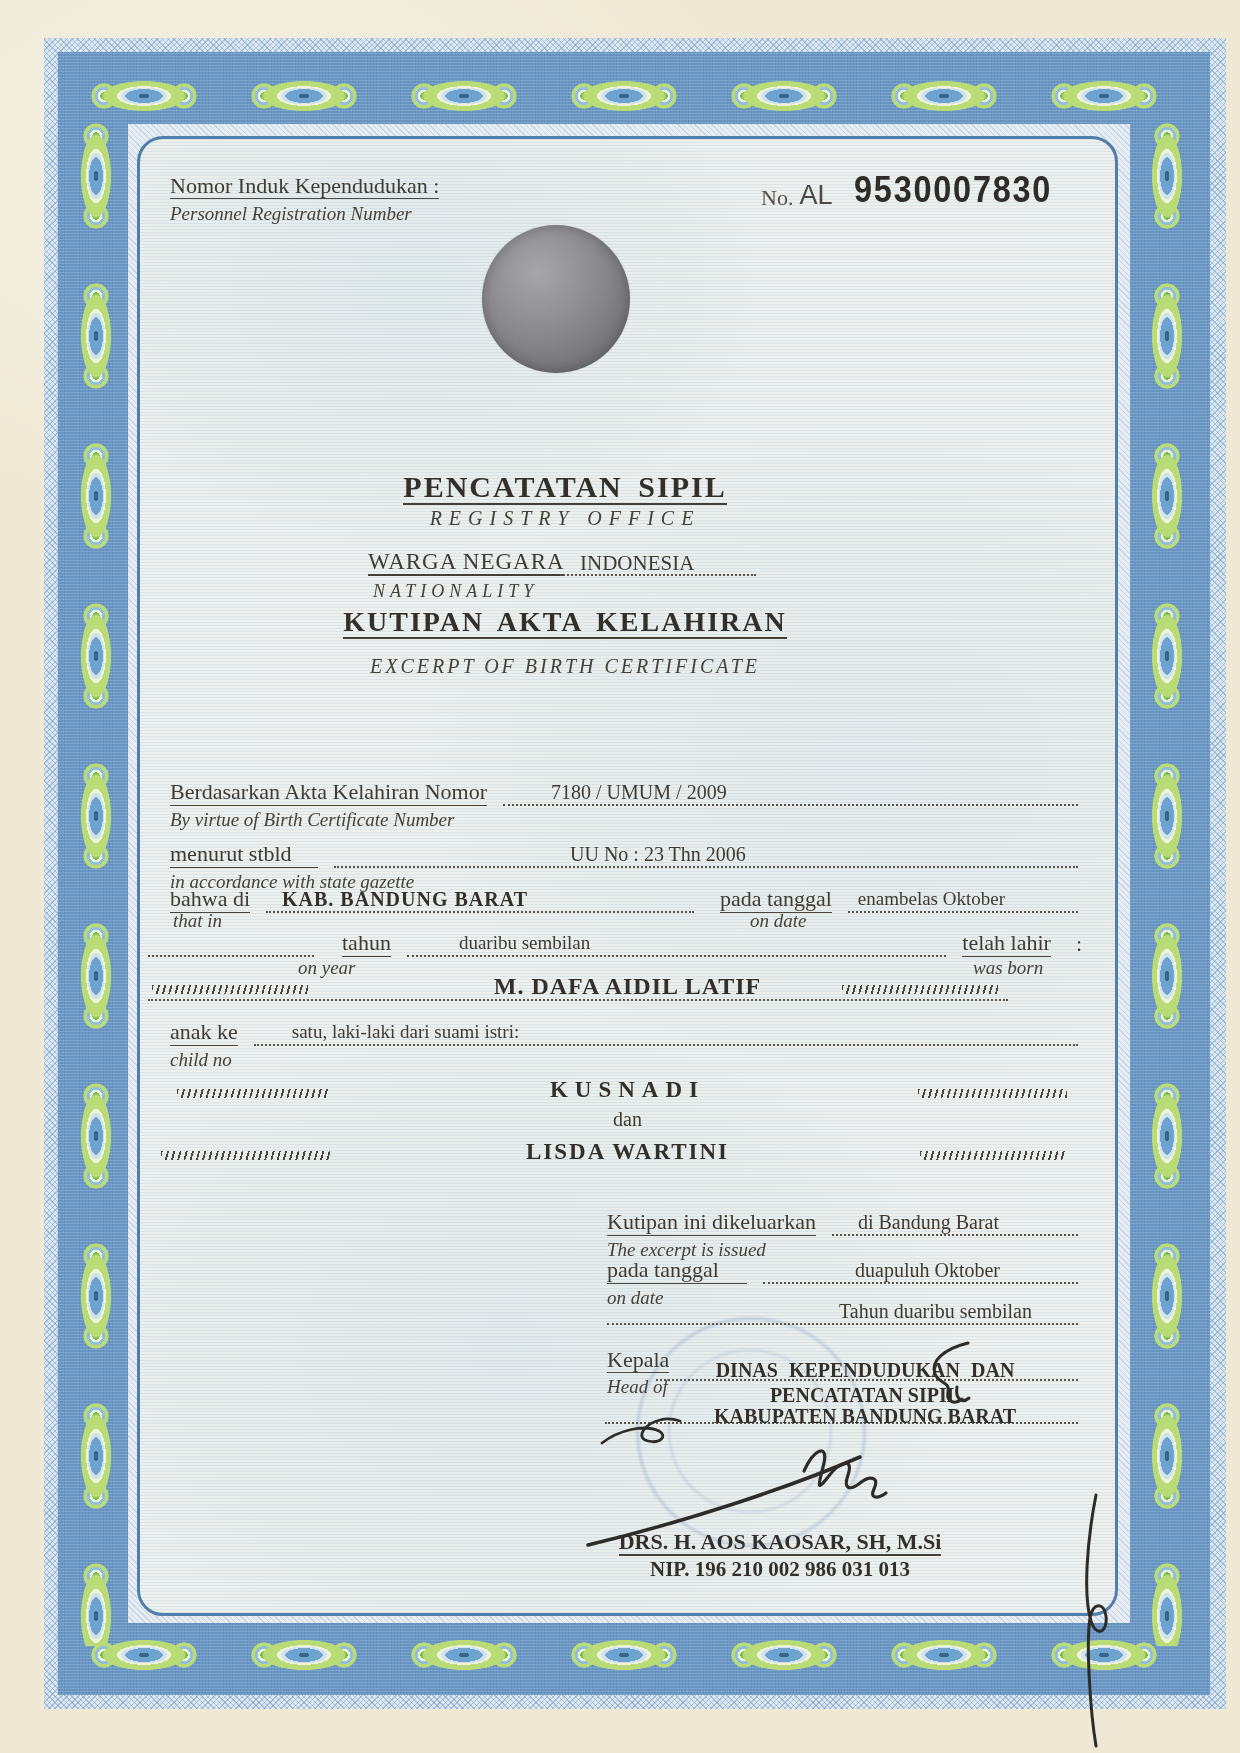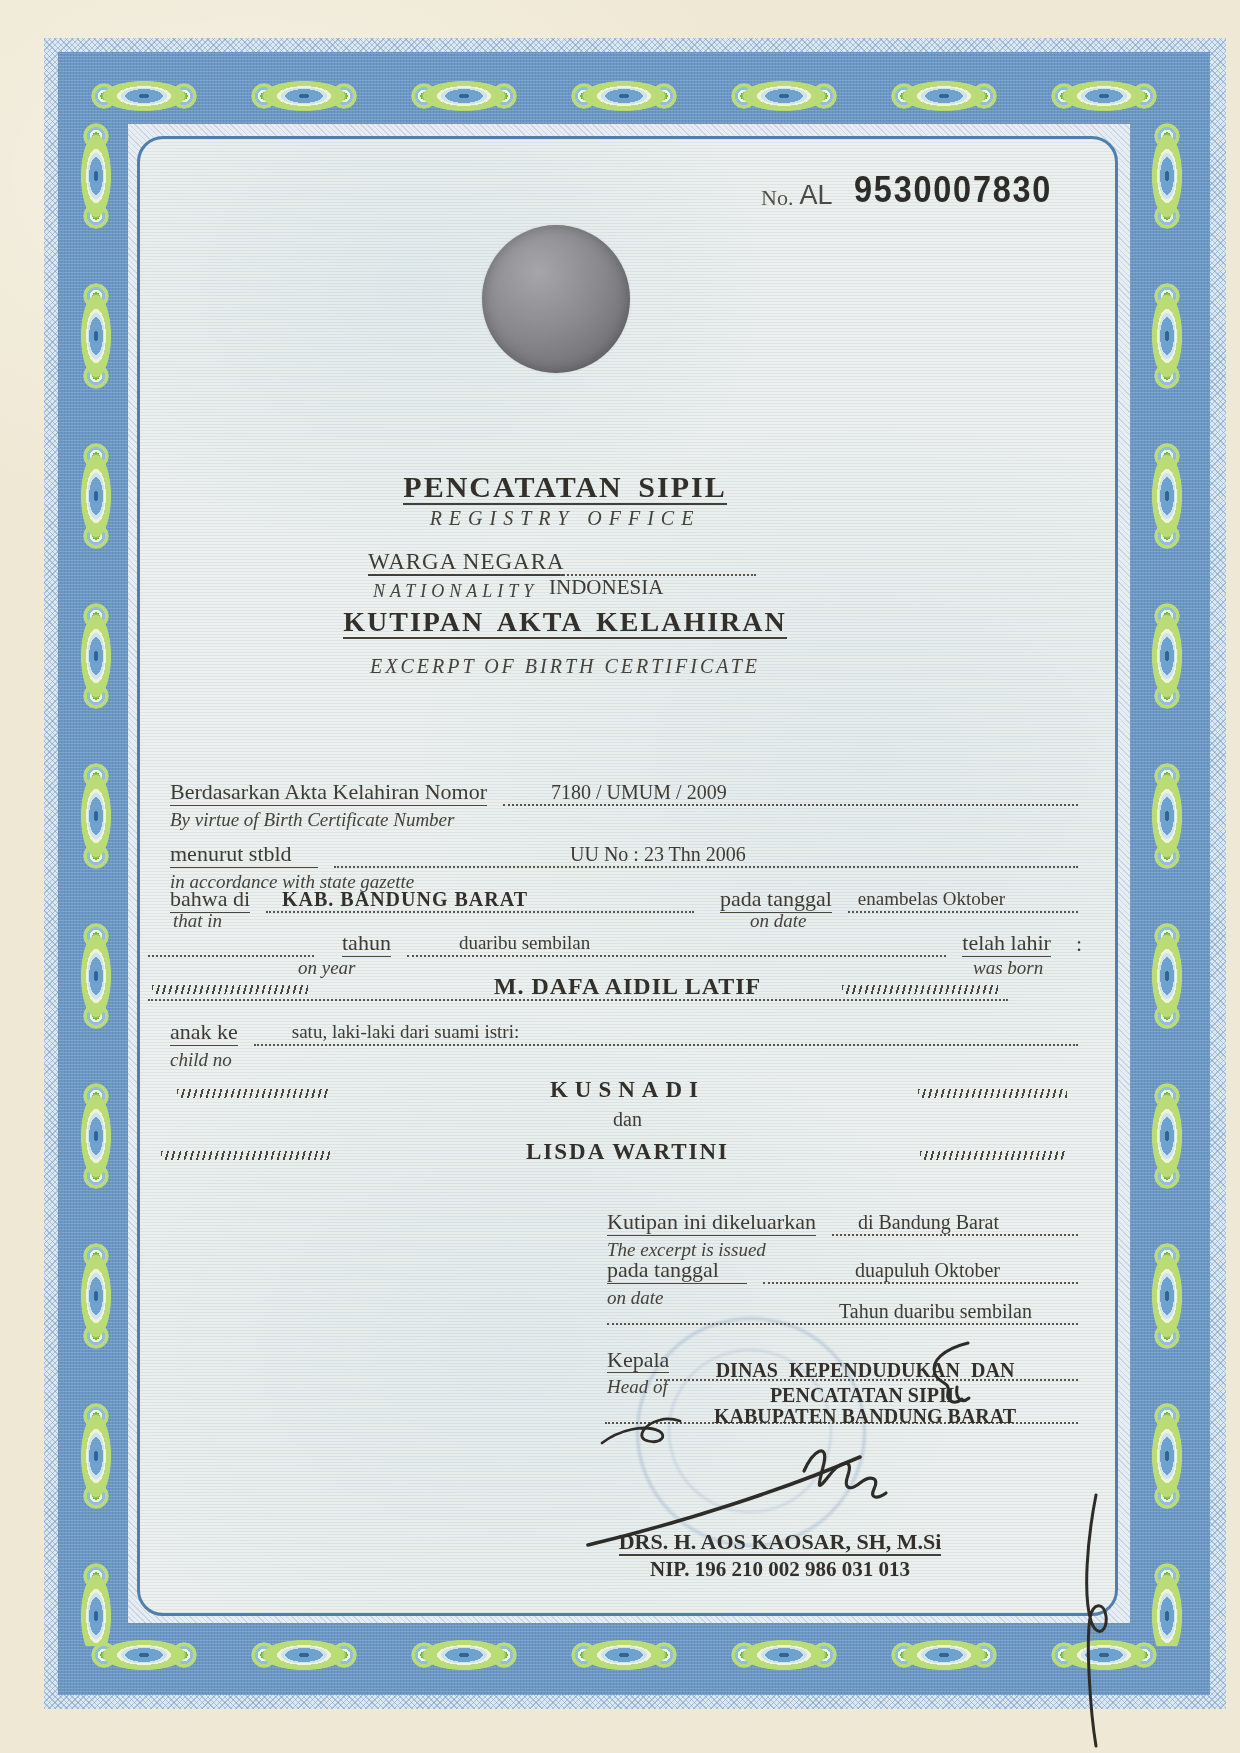--- a/index.html
+++ b/index.html
@@ -70,39 +70,43 @@
   <div class="chain chain-h chain-bottom"></div>
   <div class="chain chain-v chain-left"></div>
   <div class="chain chain-v chain-right"></div>
   <div class="inner-light"></div>
 
   <div class="content">
 
     <div class="stamp stamp-outer"></div>
     <div class="stamp stamp-inner"></div>
 
+    <div class="abs" style="left:30px;top:34px;">
+      <div><span class="lbl">Nomor Induk Kependudukan :</span></div>
+      <div class="en" style="margin-top:4px;">Personnel Registration Number</div>
+    </div>
 
     <div class="abs" style="left:621px;top:30px;display:flex;align-items:flex-end;">
       <span style="font-size:22px;color:#55524c;">No.</span>
       <span style="font-size:27px;margin-left:6px;color:#4c4944;font-family:Liberation Sans, sans-serif;">AL</span>
       <span style="font-size:36px;font-weight:bold;margin-left:22px;letter-spacing:2px;color:#2e2c28;font-family:'Liberation Sans',sans-serif;display:inline-block;transform:scaleX(.9);transform-origin:left bottom;">9530007830</span>
     </div>
 
     <div class="seal"></div>
 
     <div class="abs ctr" style="left:0;top:330px;width:850px;">
       <div><span class="bold u2" style="font-size:30px;letter-spacing:2px;word-spacing:6px;line-height:36px;">PENCATATAN SIPIL</span></div>
       <div class="en" style="font-size:20px;letter-spacing:7px;margin-top:2px;">REGISTRY OFFICE</div>
     </div>
     <div class="abs" style="left:228px;top:409px;">
       <span style="font-size:23px;letter-spacing:1px;line-height:27px;border-bottom:2px solid #43403a;">WARGA NEGARA</span>
     </div>
     <div class="abs en" style="left:233px;top:441px;letter-spacing:5px;font-size:18px;">NATIONALITY</div>
     <div class="dotline" style="left:420px;top:435px;width:196px;"></div>
-    <div class="abs" style="left:409px;top:412px;font-size:21px;margin-top:24px;">INDONESIA</div>
+    <div class="abs" style="left:440px;top:412px;font-size:21px;">INDONESIA</div>
     <div class="abs ctr" style="left:0;top:466px;width:850px;">
       <div><span class="bold u2" style="font-size:28px;letter-spacing:2px;word-spacing:5px;line-height:34px;">KUTIPAN AKTA KELAHIRAN</span></div>
       <div class="en" style="font-size:20px;letter-spacing:3px;margin-top:16px;">EXCERPT OF BIRTH CERTIFICATE</div>
     </div>
 
     <div class="abs" style="left:30px;top:640px;width:908px;">
       <div class="row-line">
         <span class="lbl">Berdasarkan Akta Kelahiran Nomor</span>
         <span class="dotfill">
             <span class="val" style="padding-left:48px;">7180 / UMUM / 2009</span>

